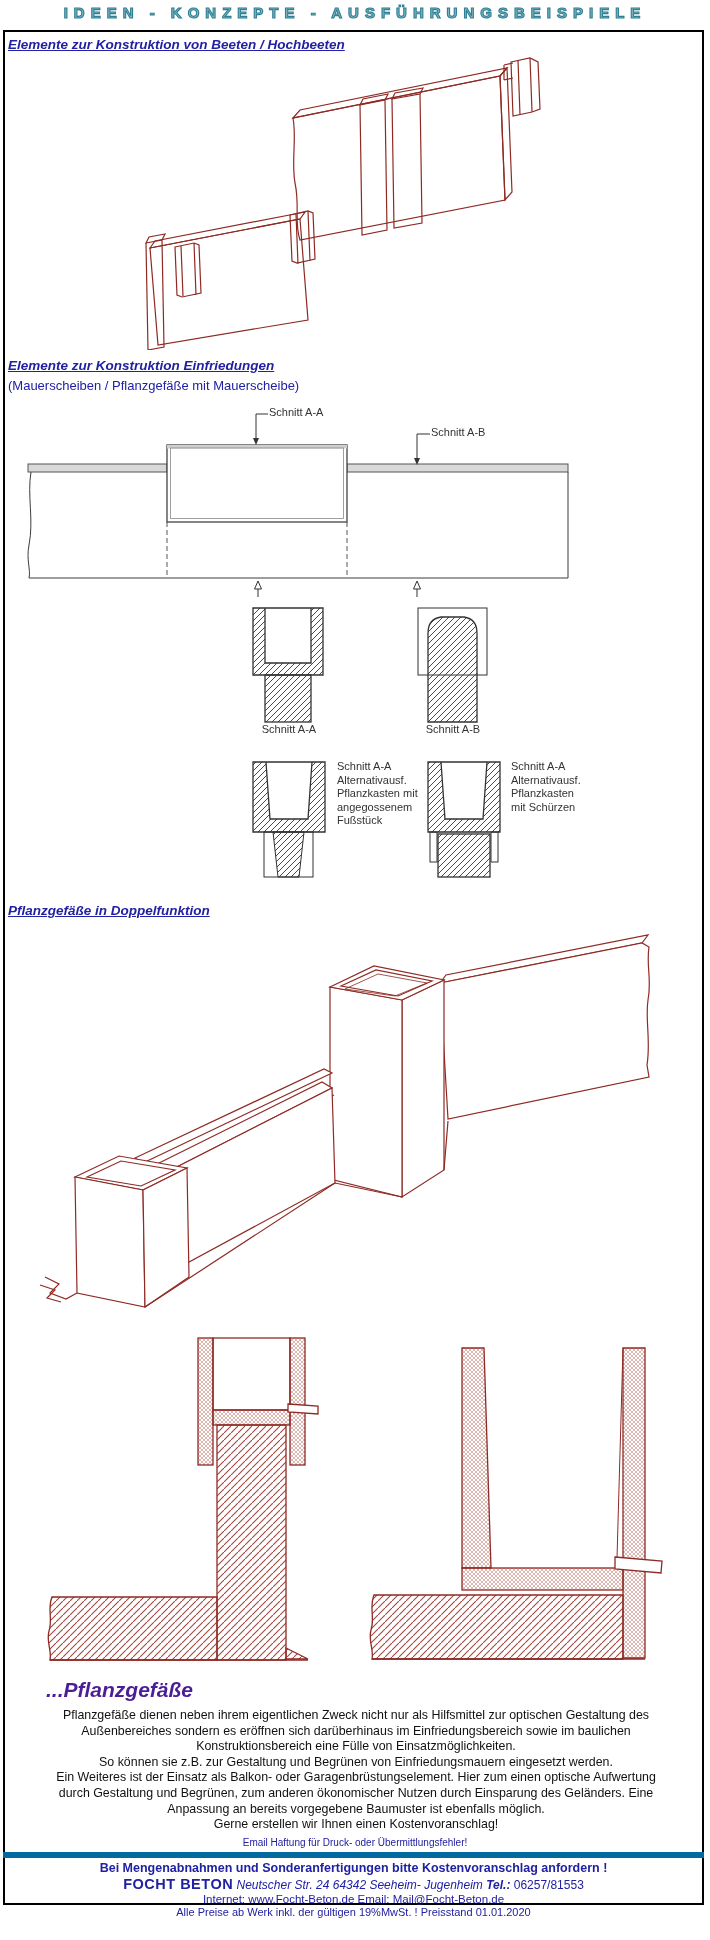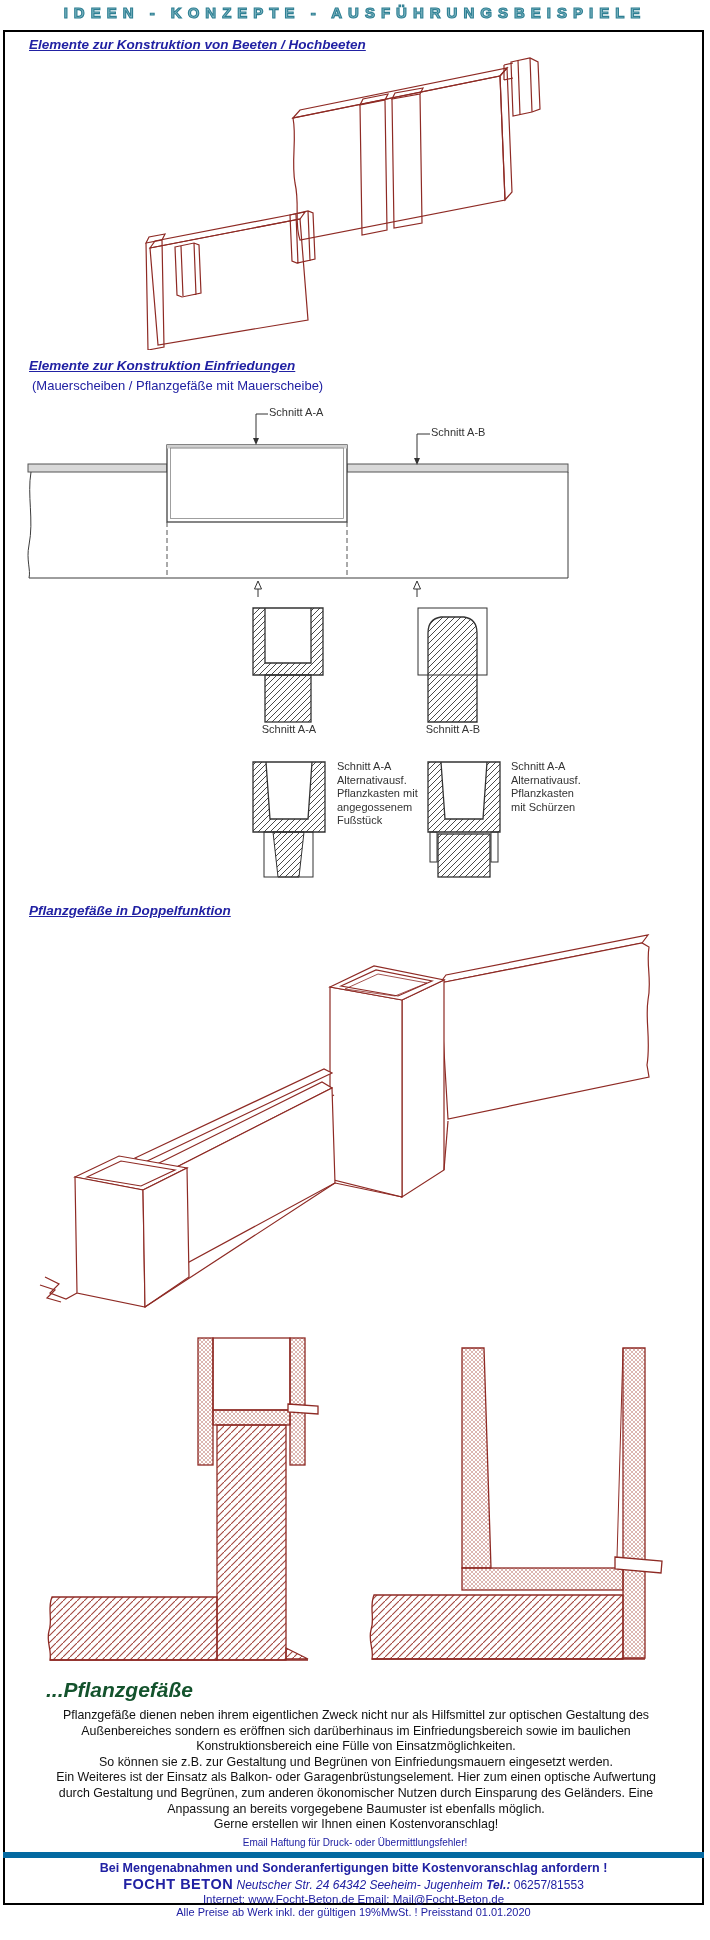--- a/index.html
+++ b/index.html
@@ -2,25 +2,25 @@
 <html><head>
 <meta charset="utf-8">
 <style>
   html,body{margin:0;padding:0;background:#fff;}
   #page{position:relative;width:710px;height:1940px;background:#fff;overflow:hidden;
         font-family:"Liberation Sans","DejaVu Sans",sans-serif;}
   .abs{position:absolute;}
   .hdr{top:4px;left:0;width:710px;text-align:center;font-size:15px;font-weight:bold;
        letter-spacing:6px;color:#7fb6c2;-webkit-text-stroke:1.1px #2e7f93;}
   .mainbox{left:3px;top:30px;width:701px;height:1875px;border:2px solid #000;box-sizing:border-box;}
-  .h-blue{color:#2121a3;font-size:13.5px;font-weight:bold;font-style:italic;text-decoration:underline;margin-left:21px;}
-  .sub-blue{color:#2121a3;font-size:13px;margin-left:24px;}
+  .h-blue{color:#2121a3;font-size:13.5px;font-weight:bold;font-style:italic;text-decoration:underline;}
+  .sub-blue{color:#2121a3;font-size:13px;}
   .dlabel{color:#333;font-size:11px;line-height:13.5px;white-space:nowrap;}
   .cap{color:#333;font-size:11px;text-align:center;width:90px;}
-  .green-h{color:#14532d;font-size:21px;font-weight:bold;font-style:italic;}
+  .green-h{color:#4c1d95;font-size:21px;font-weight:bold;font-style:italic;}
   .para{color:#111;font-size:12.4px;line-height:15.6px;width:620px;text-align:center;}
   .disc{color:#2121a3;font-size:10px;width:710px;text-align:center;}
   .footblock{left:3px;top:1852px;width:701px;border-top:6px solid #0369a1;box-sizing:border-box;
              text-align:center;color:#2121a3;}
   .f1{font-size:12.5px;font-weight:bold;margin-top:3px;}
   .f2{font-size:12px;margin-top:1px;}
   .f2 .logo{font-weight:bold;font-size:14.5px;letter-spacing:0.5px;}
   .f2 .ital{font-style:italic;}
   .f2 .bital{font-style:italic;font-weight:bold;}
   .f3{font-size:11.5px;margin-top:1px;}

